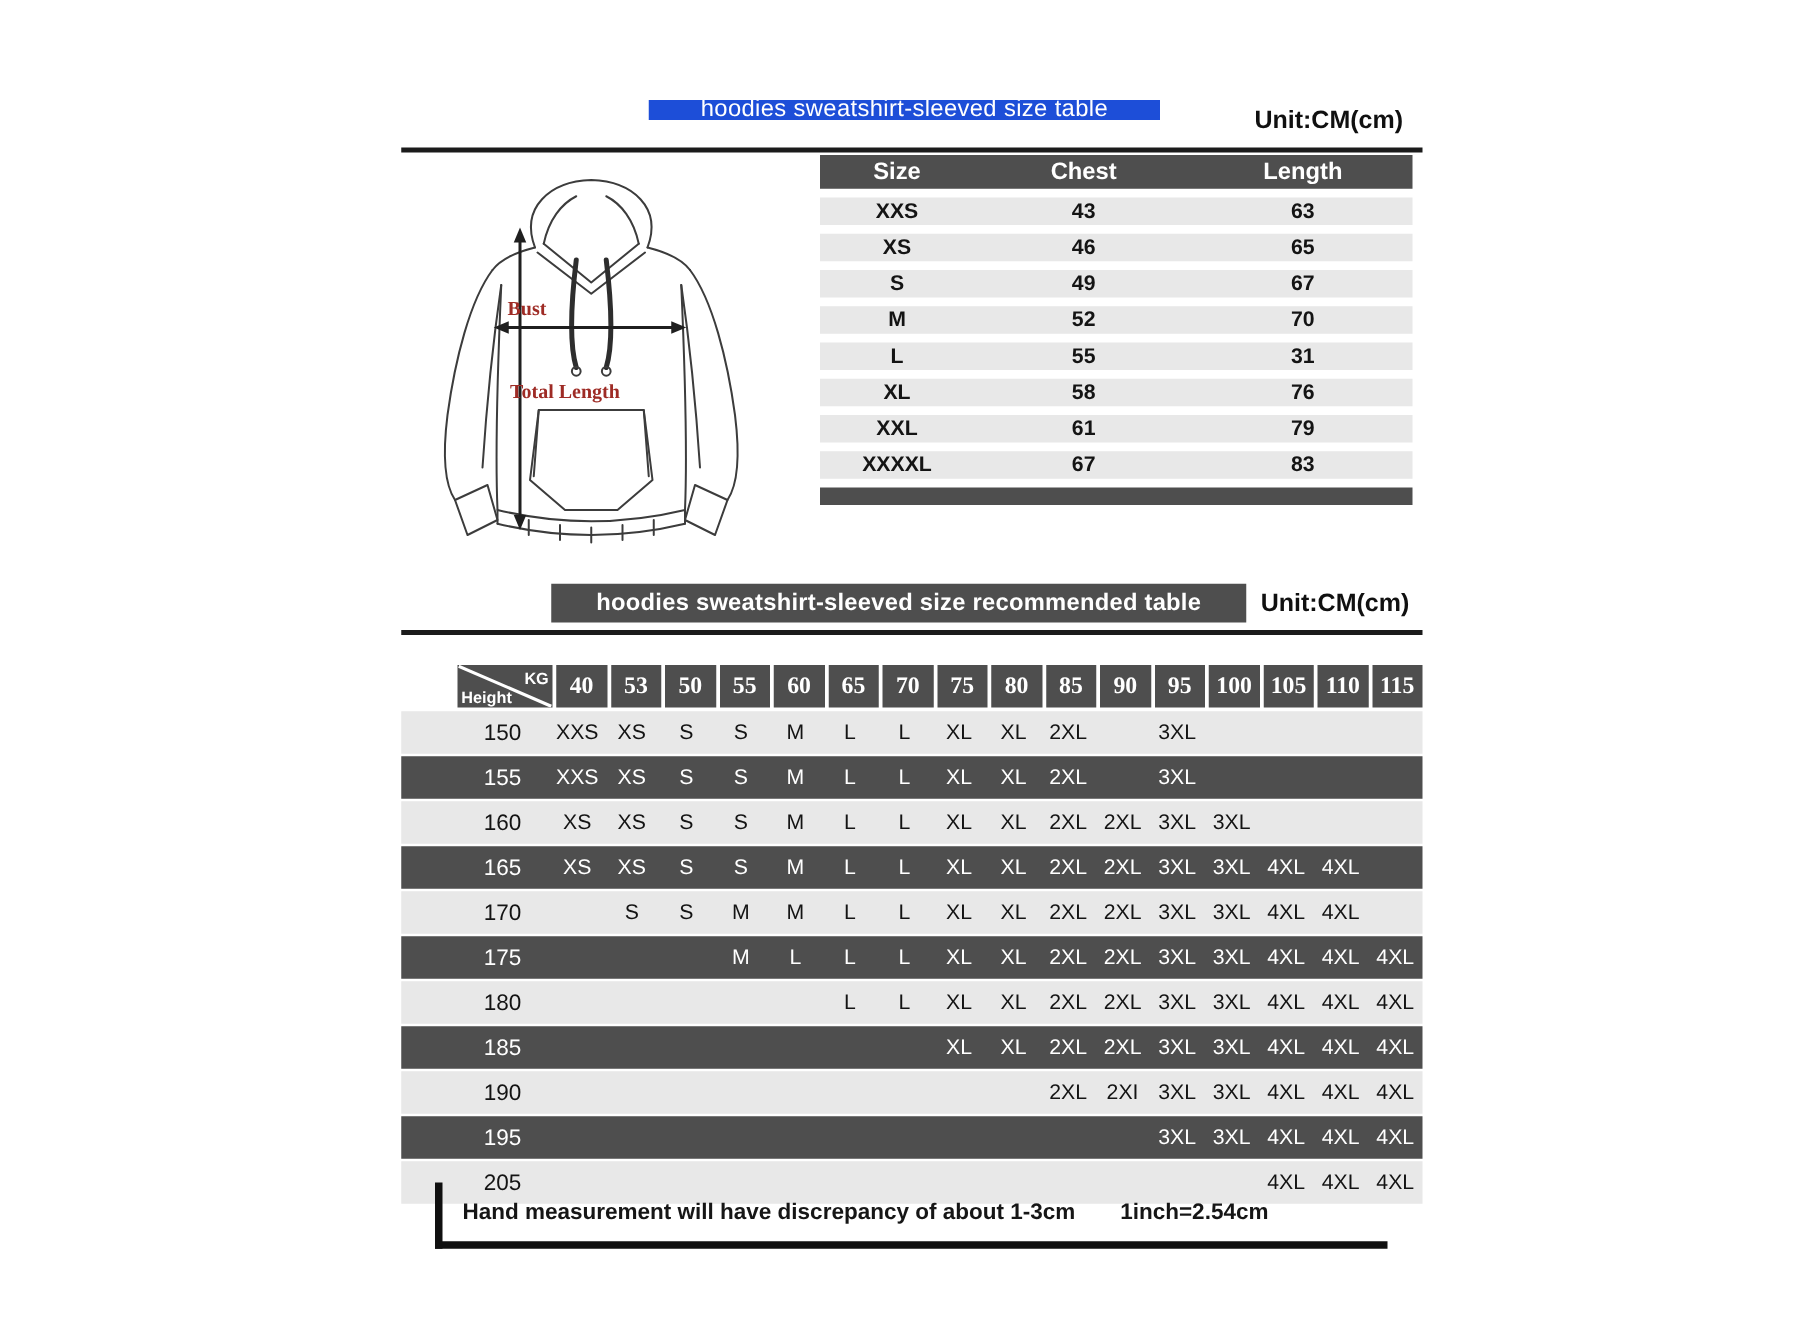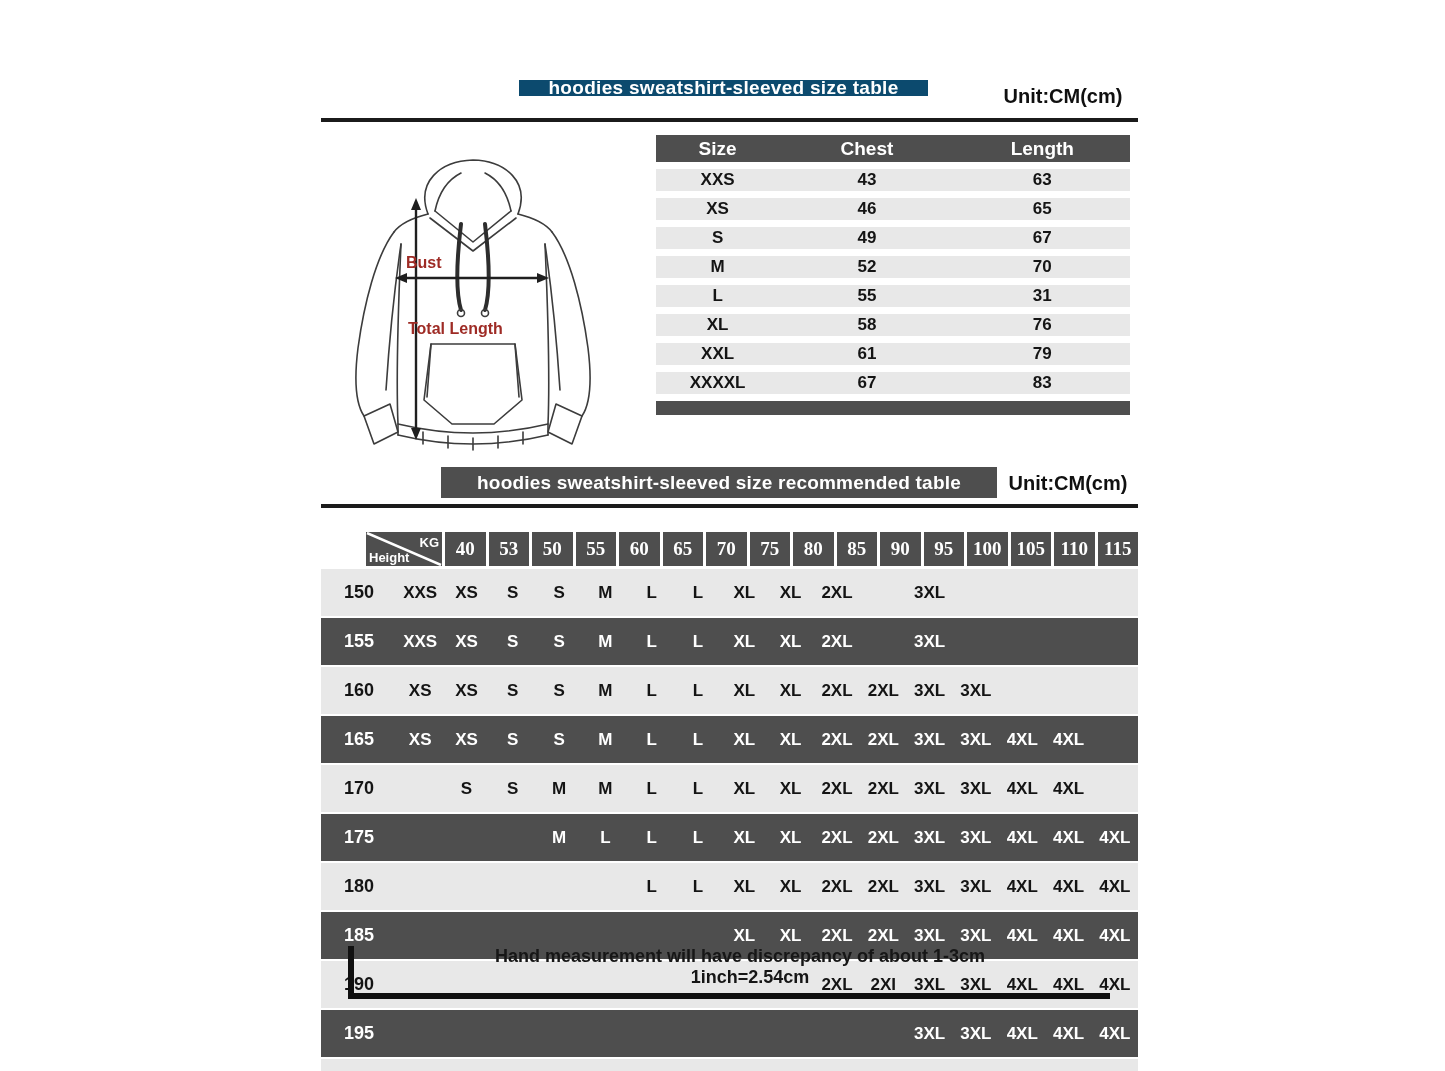--- a/index.html
+++ b/index.html
@@ -8,34 +8,34 @@
     width:1445px; height:1071px;
     font-family:"Liberation Sans", sans-serif;
     color:#161616;
     overflow:hidden;
   }
   .canvas { position:relative; width:1445px; height:1071px; background:#fff; }
 
   
   .s1-titlebar {
     position:absolute; left:519px; top:80px; width:409px; height:16px;
-    background:#0c4a6e; color:#fff; font-weight:bold; font-size:19px;
+    background:#1d4ed8; color:#fff; font-weight:normal; font-size:19px;
     display:flex; align-items:center; justify-content:center; letter-spacing:.3px;
   }
   .unit-label {
     position:absolute; font-weight:bold; font-size:20px; color:#101010;
   }
   .s1-unit { left:988px; top:85px; width:150px; text-align:center; }
   .rule { position:absolute; left:321px; width:817px; height:4px; background:#1b1b1b; }
   .rule1 { top:118px; }
 
-  .hoodie-wrap { position:absolute; left:328px; top:152px; width:290px; height:322px; }
+  .hoodie-wrap { position:absolute; left:328px; top:136px; width:290px; height:322px;font-family:Liberation Serif, serif; }
 
   
-  .size-table { position:absolute; left:656px; top:135px; width:474px; }
+  .size-table { position:absolute; left:656px; top:124px; width:474px; }
   .st-head {
     display:grid; grid-template-columns:26% 37% 37%;
     background:#4e4e4e; color:#fff; height:27px; align-items:center;
     font-weight:bold; font-size:19px; margin-bottom:7px;
   }
   .st-head div { text-align:center; }
   .st-row {
     display:grid; grid-template-columns:26% 37% 37%;
     background:#e8e8e8; height:22px; align-items:center;
     font-weight:bold; font-size:17px; margin-bottom:7px; color:#141414;
@@ -58,33 +58,33 @@
     column-gap:3px; height:34px; margin-bottom:3px;padding-left:45px;
   }
   .mx-corner { background:#4e4e4e; position:relative; }
   .mx-corner svg { position:absolute; inset:0; width:100%; height:100%; }
   .mx-head {
     background:#4e4e4e; color:#fff; font-weight:bold; font-size:19px;
     display:flex; align-items:center; justify-content:center;font-family:Liberation Serif, serif;
   }
   .mx-row {
     display:grid; grid-template-columns:76px repeat(16, 1fr);
-    height:47px; margin-bottom:2px; align-items:center;
-    font-weight:bold; font-size:17px;
+    height:34px; margin-bottom:2px; align-items:center;
+    font-weight:normal; font-size:17px;padding-left:43px;
   }
   .mx-row.light { background:#e8e8e8; color:#141414; }
   .mx-row.dark  { background:#4e4e4e; color:#fff; }
   .mx-height { text-align:center; font-size:18px; }
   .mx-cell { text-align:center; white-space:nowrap; }
 
   
   .note {
     position:absolute; left:348px; top:946px; width:762px; height:53px;
     border-left:6px solid #101010; border-bottom:6px solid #101010;
-    display:flex; align-items:center;flex-direction:column;
+    display:flex; align-items:center;
   }
   .note-text { margin-left:16px; font-weight:bold; font-size:18px; }
   .note-conv { margin-left:36px; font-weight:bold; font-size:18px; }
 </style>
 </head>
 <body>
 
 <div class="canvas">
 
   <div class="s1-titlebar">hoodies sweatshirt-sleeved size  table</div>

